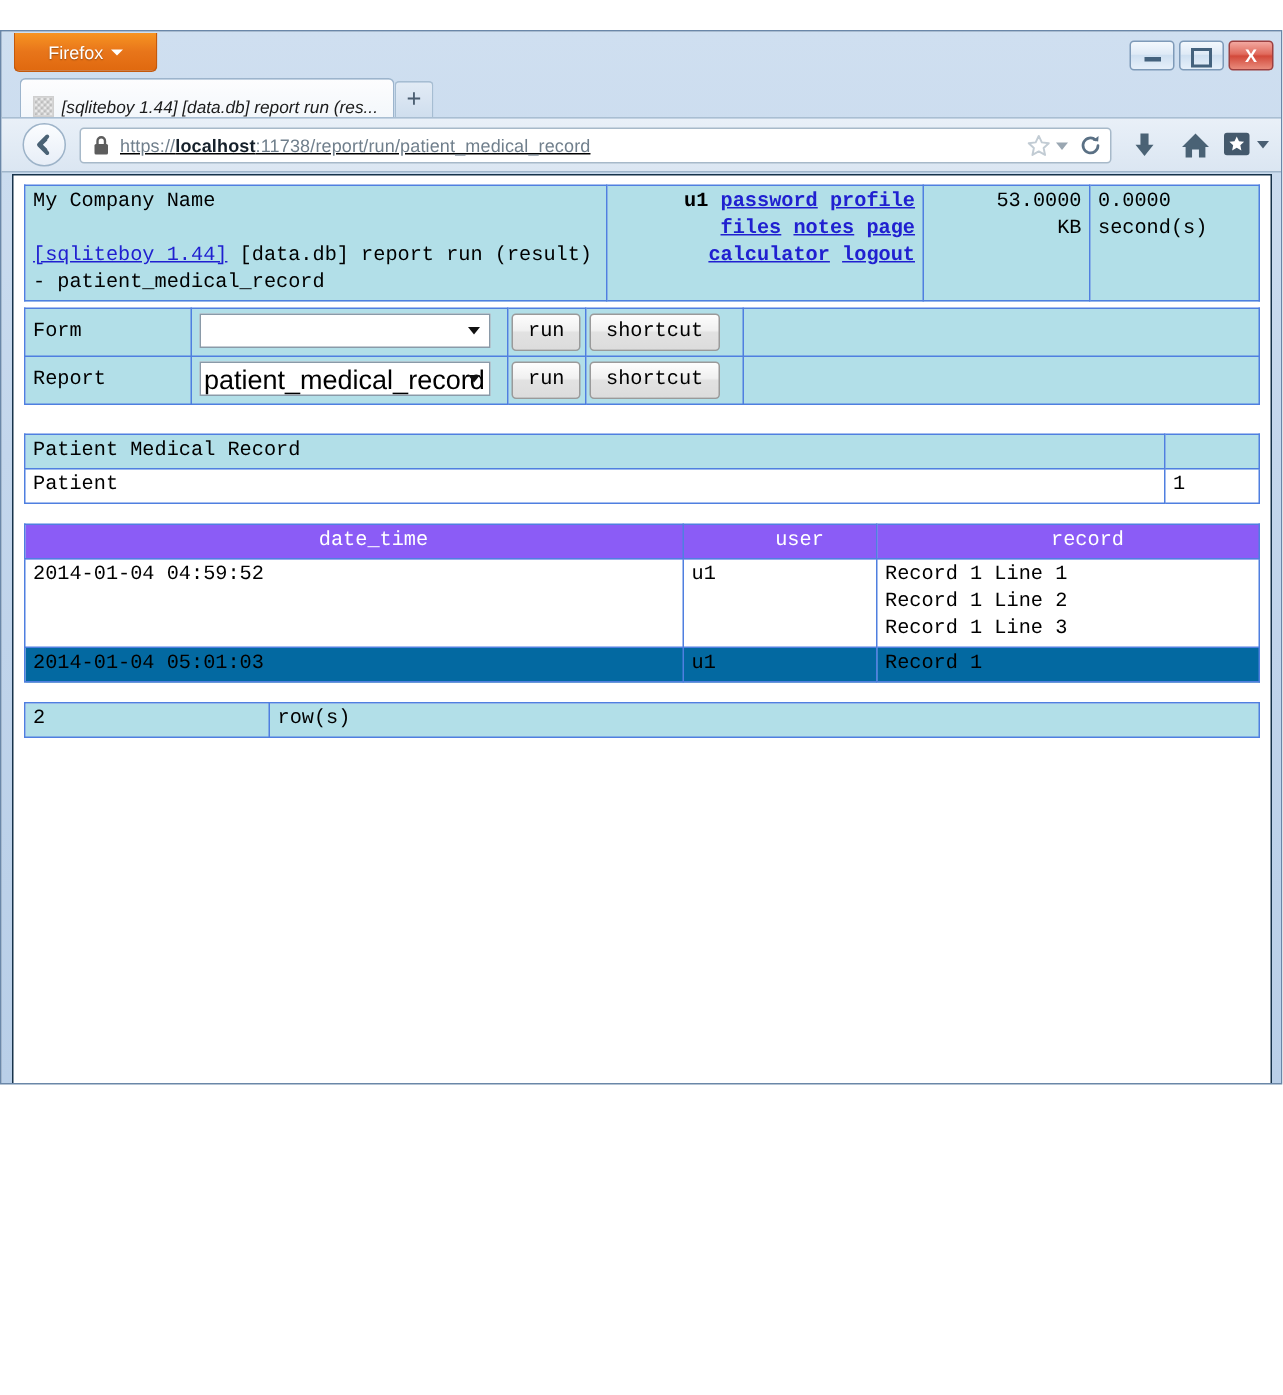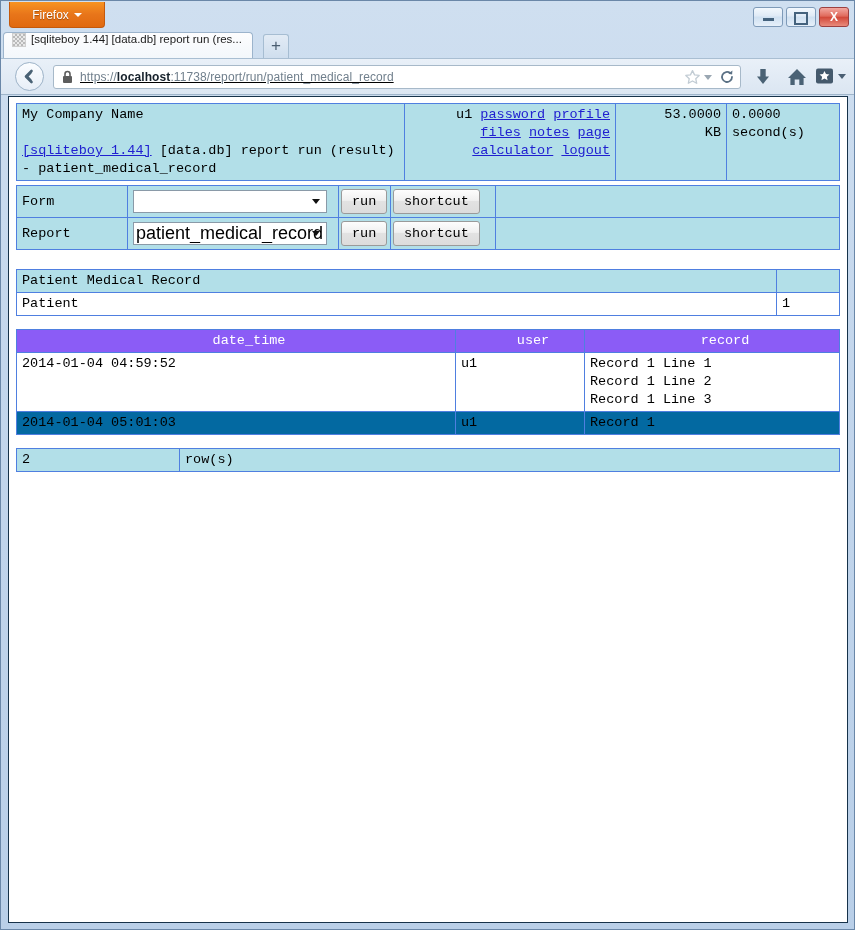--- a/index.html
+++ b/index.html
@@ -6,25 +6,26 @@
     margin: 0; padding: 0;
     width: 855px; height: 930px;
     overflow: hidden;
     background: #fff;
     font-family: "Liberation Sans", sans-serif;
   }
 
   
   #window {
     position: relative;
-    width: 855px; height: 930px;
+    width: 855px; height: 703px;
     background: linear-gradient(to bottom, #cfdff0 0%, #c3d6ec 40%, #b9cfe8 100%);
     box-sizing: border-box;
     border: 1px solid #6a87a8;
     overflow: hidden;
+    margin-top: 20px;
   }
 
   
   #titlebar {
     position: absolute; left: 0; top: 0;
     width: 100%; height: 30px;
   }
   #firefox-menu-button {
     position: absolute; left: 8px; top: 1px;
     width: 96px; height: 26px;
@@ -80,30 +81,31 @@
     border: 2px solid #44627d; margin-top: 4px; vertical-align: top;
     box-sizing: content-box;
   }
 
   
   #tabstrip {
     position: absolute; left: 0; top: 30px;
     width: 100%; height: 27px;
   }
   #tab-active {
-    position: absolute; left: 2px; top: 1px;
+    position: absolute; left: 12px; top: 1px;
     height: 26px;
     padding: 0 10px 0 8px;
     background: linear-gradient(to bottom, #fdfdfe 0%, #f3f7fb 100%);
     border: 1px solid #9cb4cc;
     border-bottom: none;
     border-radius: 4px 4px 0 0;
     box-sizing: border-box;
-    display: flex; align-items: flex-start;
+    display: flex; align-items: flex-end;
     max-width: 258px;
+    font-style: italic;
   }
   #tab-favicon {
     width: 14px; height: 14px;
     margin-right: 5px;
     flex: 0 0 auto;
     background-color: #e8e8e8;
     background-image:
       linear-gradient(45deg, #b9b9b9 25%, transparent 25%, transparent 75%, #b9b9b9 75%),
       linear-gradient(45deg, #b9b9b9 25%, transparent 25%, transparent 75%, #b9b9b9 75%);
     background-size: 4px 4px;
@@ -208,21 +210,21 @@
     vertical-align: top;
     font-weight: normal;
     font-family: "Liberation Mono", monospace;
     font-size: 13.5px;
     line-height: 18px;
   }
 
   
   #header-table td { background: #b2dfe8; vertical-align: top; }
   #hdr-title-cell { width: 377px; }
-  #hdr-links-cell { width: 200px; text-align: right; }
+  #hdr-links-cell { width: 200px; text-align: right; font-weight: bold; }
   #hdr-size-cell  { width: 100px; text-align: right; }
   #hdr-time-cell  { }
   #hdr-company { display: block; }
   #hdr-spacer { display: block; height: 18px; }
   #page .lnk { color: #2020d0; text-decoration: underline; }
   #hdr-links-cell .lnk { display: inline; }
 
   
   #controls-table { margin-top: 4px; }
   #controls-table td { background: #b2dfe8; vertical-align: middle; padding: 1px 5px; }

